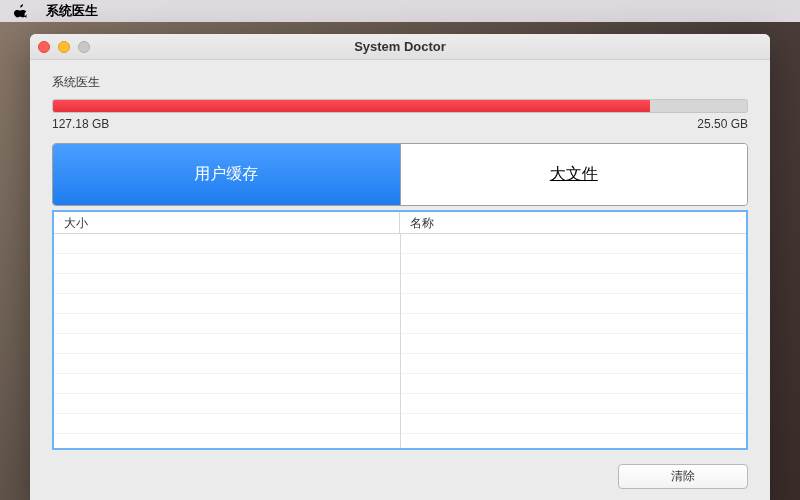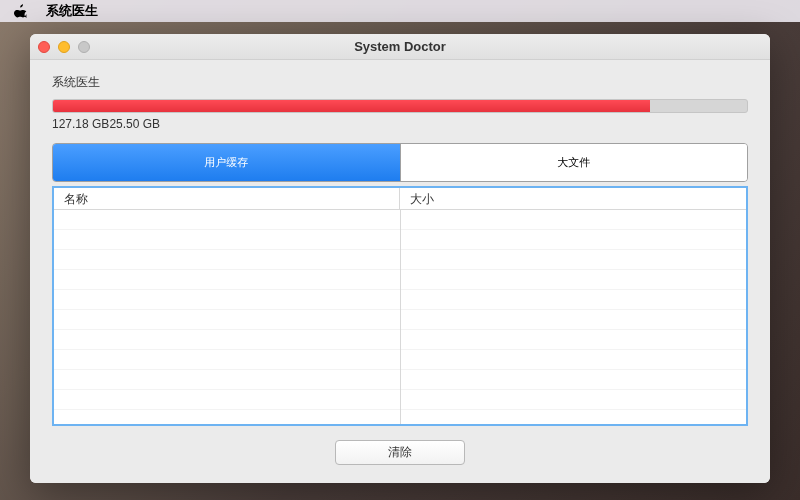--- a/index.html
+++ b/index.html
@@ -97,44 +97,44 @@
       overflow: hidden;
       border: 0.5px solid #c5c5c5;
     }
     .progress-fill {
       height: 100%;
       background: linear-gradient(#ff4a55, #e7323d);
       width: 86%;
     }
     .progress-labels {
       display: flex;
-      justify-content: flex-start;
+      justify-content: space-between;
       font-size: 12px;
       color: #333;
       margin-top: 4px;
       margin-bottom: 12px;
     }
     .tabs {
       display: flex;
       width: 100%;
       border: 1px solid #a0a0a0;
       border-radius: 4px;
       overflow: hidden;
       margin-bottom: 0;
     }
     .tab {
       flex: 1;
       text-align: center;
-      padding: 11px 0;
-      font-size: 11px;
+      padding: 20px 0;
+      font-size: 16px;
       background: #fff;
       cursor: default;
       border-right: 1px solid #a0a0a0;
     }
-    .tab:last-child { border-right: none; }
+    .tab:last-child { border-right: none; text-decoration: underline; }
     .tab.active {
       background: linear-gradient(#4a9eff, #1e7def);
       color: #fff;
     }
     .table-frame {
       margin-top: 4px;
       border: 2px solid #6db3f2;
       background: #fff;
       height: 240px;
       overflow: hidden;
@@ -169,21 +169,21 @@
     .col-divider {
       position: absolute;
       left: 50%;
       top: 0;
       bottom: 0;
       width: 1px;
       background: #d8d8d8;
     }
     .button-row {
       display: flex;
-      justify-content: center;
+      justify-content: flex-end;
       margin-top: 14px;
     }
     .btn {
       width: 130px;
       padding: 3px 0;
       text-align: center;
       font-size: 12px;
       background: linear-gradient(#ffffff, #f2f2f2);
       border: 1px solid #b8b8b8;
       border-radius: 4px;
@@ -225,22 +225,22 @@
       <span>25.50 GB</span>
     </div>
 
     <div class="tabs">
       <div class="tab active">用户缓存</div>
       <div class="tab">大文件</div>
     </div>
 
     <div class="table-frame">
       <div class="table-header">
+        <div class="th th-size">大小</div>
         <div class="th th-name">名称</div>
-        <div class="th th-size">大小</div>
       </div>
       <div class="table-body">
         <div class="col-divider"></div>
       </div>
     </div>
 
     <div class="button-row">
       <div class="btn">清除</div>
     </div>
 

